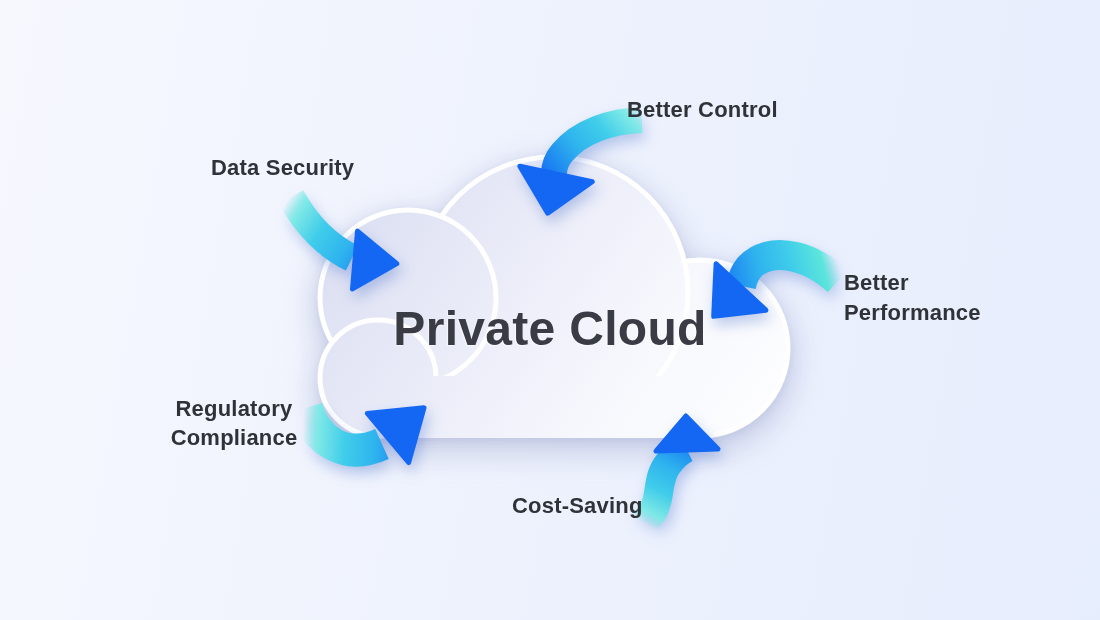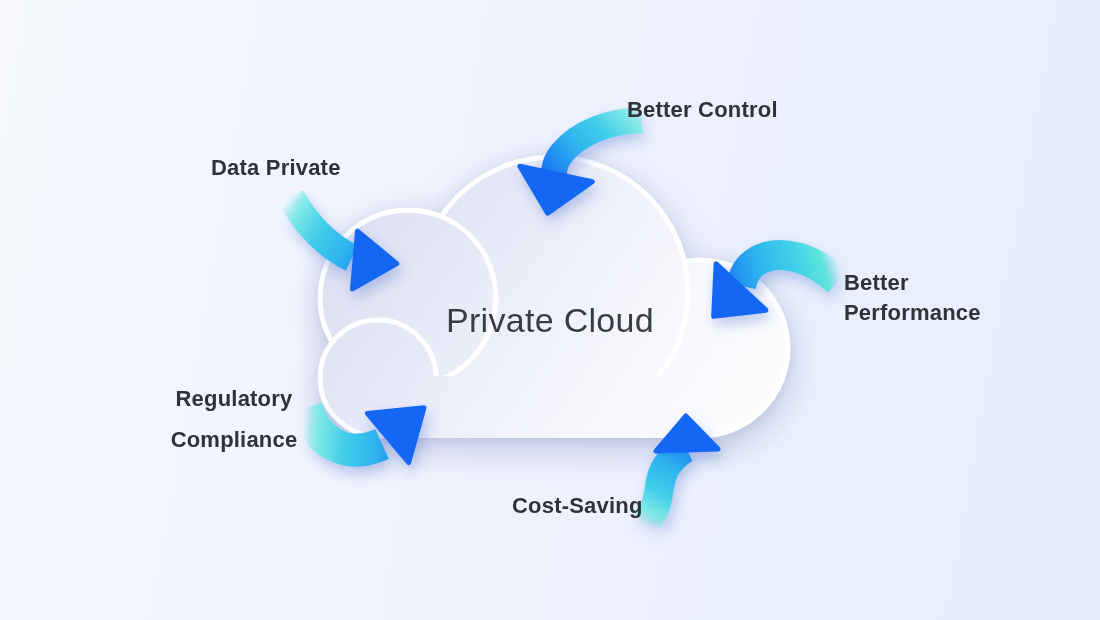--- a/index.html
+++ b/index.html
@@ -18,26 +18,26 @@
     color:var(--label-text,#2f3237);
     font-size:22px;font-weight:bold;
     line-height:30px;
     white-space:pre-line;
     letter-spacing:.2px;
   }
   .label.center{text-align:center;}
   #lbl-better-control{left:627px;top:95px;text-align:center;}
   #lbl-data-security{left:211px;top:153px;}
   #lbl-better-performance{left:844px;top:268px;}
-  #lbl-regulatory{left:153px;top:378px;width:162px;line-height:41px;}
+  #lbl-regulatory{left:153px;top:394px;width:162px;line-height:29px;}
   #lbl-cost-saving{left:512px;top:491px;text-align:center;}
   .cloud-title{
     position:absolute;left:380px;top:301px;width:340px;
     text-align:center;
-    font-size:34px;font-weight:normal;
+    font-size:48px;font-weight:bold;
     color:var(--title-text,#393c44);
     letter-spacing:.3px;
     text-shadow:-1px 1px 1px rgba(255,255,255,.65);
   }
 </style>
 </head>
 <body>
 
 <div class="stage">
 
@@ -118,21 +118,21 @@
     <g class="arrow">
       <path d="M 641,524 C 666,507 653,483 668,464 C 674,456 680,451 686,448" fill="none" stroke="url(#g5)" stroke-width="29"></path>
       <path d="M 718,448.9 L 685.8,416 L 656,451.1 Z" style="fill:var(--arrow-head,#1467f3);stroke:var(--arrow-head,#1467f3)" stroke-width="5" stroke-linejoin="round"></path>
     </g>
   </svg>
 
   <div class="cloud-title">Private Cloud</div>
 
   <div class="label" id="lbl-better-control">Better Control</div>
 
-  <div class="label" id="lbl-data-security">Data Private</div>
+  <div class="label" id="lbl-data-security">Data Security</div>
 
   <div class="label" id="lbl-better-performance">Better
 Performance</div>
 
   <div class="label center" id="lbl-regulatory">Regulatory
 Compliance</div>
 
   <div class="label" id="lbl-cost-saving">Cost-Saving</div>
 
 </div>

